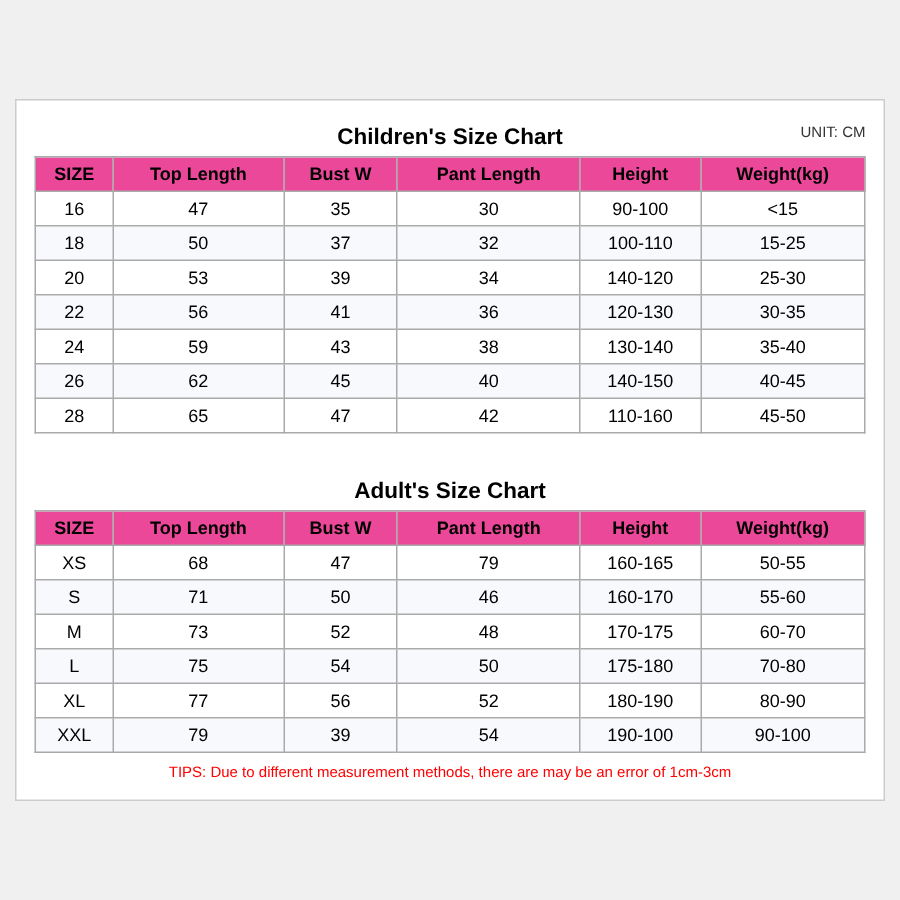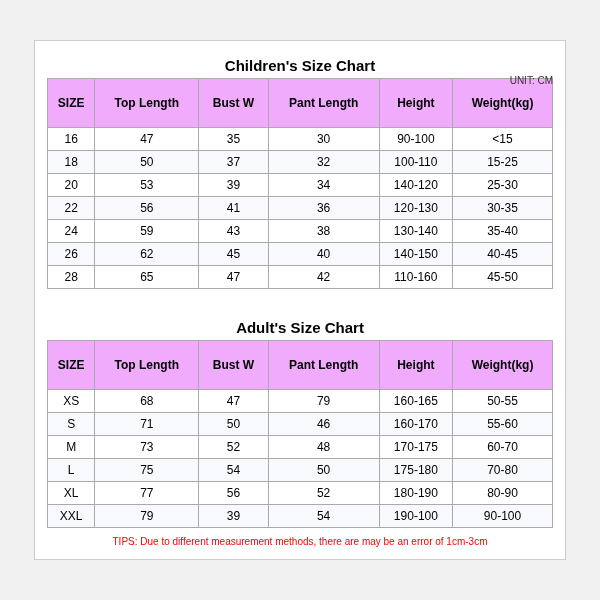--- a/index.html
+++ b/index.html
@@ -9,47 +9,46 @@
       display: flex;
       justify-content: center;
       align-items: center;
       width: 600px;
       height: 600px;
     }
     .chart-container {
       background: #fff;
       border: 1px solid #ccc;
       padding: 10px 12px;
-      width: 532px;
+      width: 580px;
     }
     .section-title {
       text-align: center;
       font-size: 15px;
       font-weight: bold;
       padding: 6px 0 4px;
       position: relative;
     }
     .unit-label {
       position: absolute;
       right: 0;
       top: 6px;
       font-size: 10px;
       font-weight: normal;
       color: #333;
-      margin-top: 18px;
     }
     table {
       width: 100%;
       border-collapse: collapse;
       font-size: 12px;
     }
     th {
-      background-color: #f0abfc;
+      background-color: #ec4899;
       border: 1px solid #aaa;
-      padding: 17px 2px;
+      padding: 4px 2px;
       text-align: center;
       font-weight: bold;
     }
     td {
       border: 1px solid #aaa;
       padding: 4px 2px;
       text-align: center;
     }
     tr:nth-child(even) td {
       background-color: #f7f9fc;

